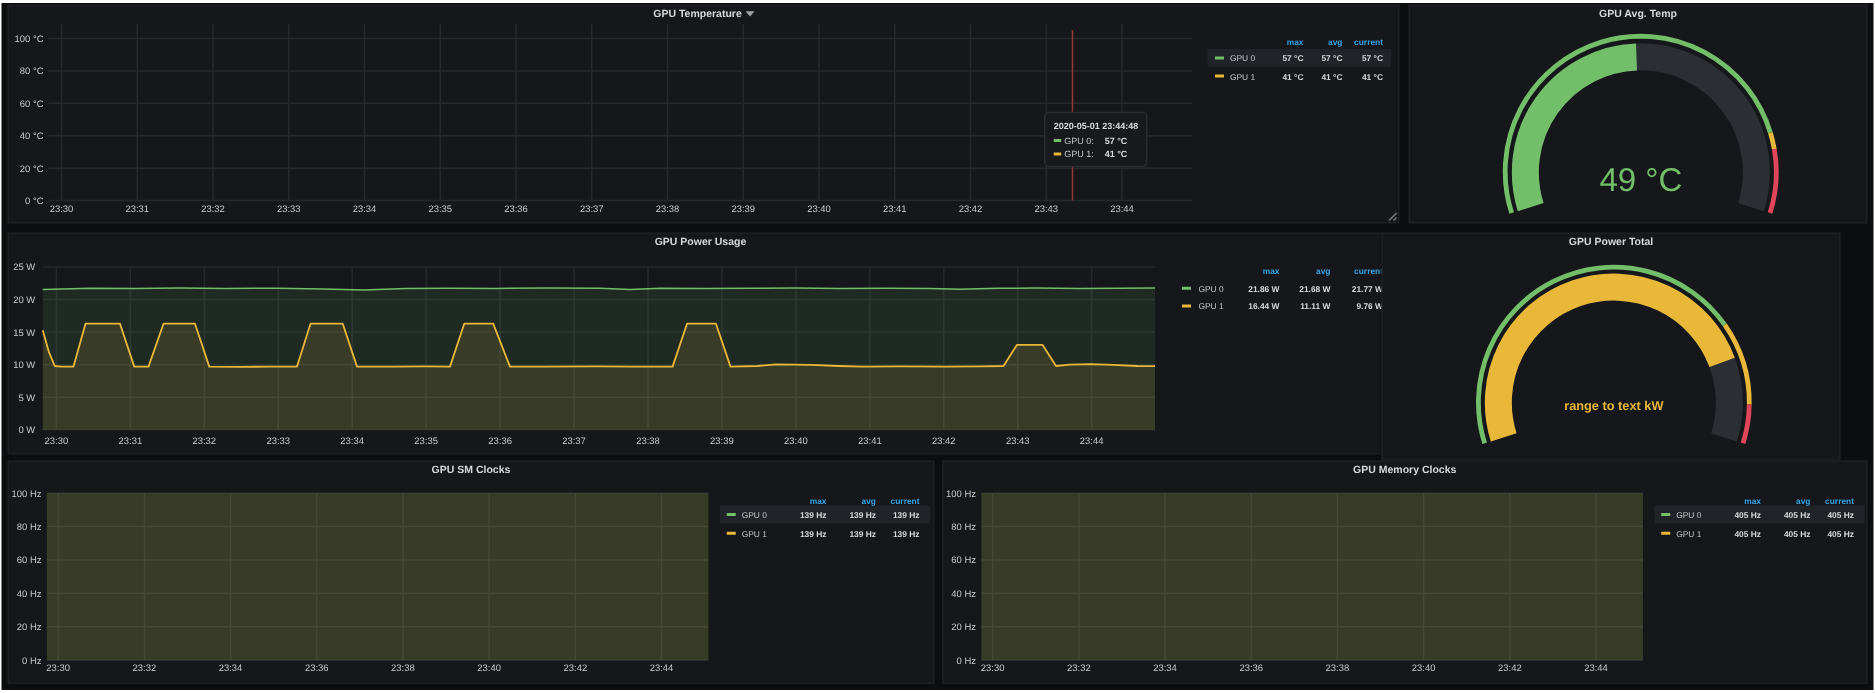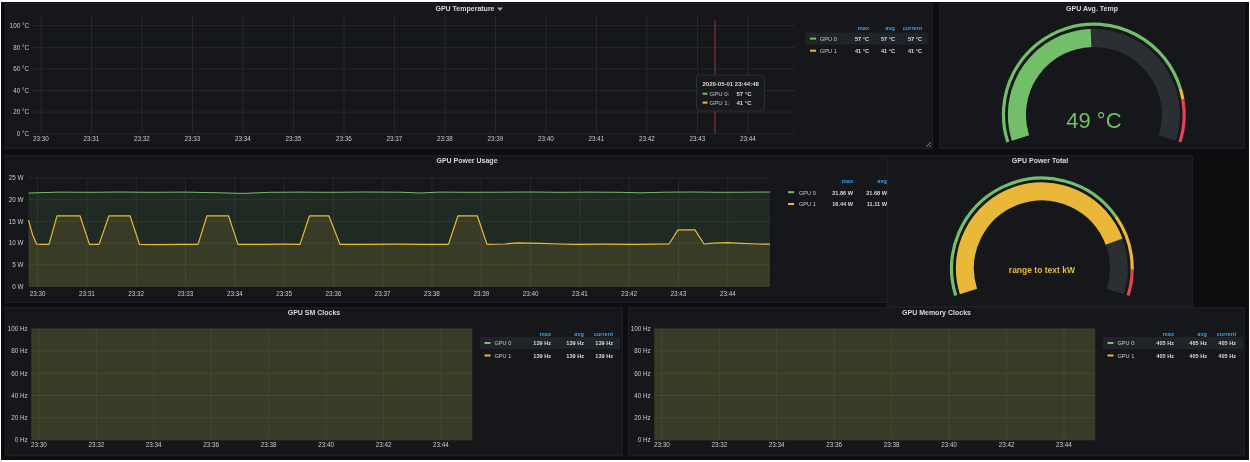--- a/index.html
+++ b/index.html
@@ -155,21 +155,21 @@
 <text x="848.0" y="39.5" font-size="5.6" fill="#d8d9da" text-anchor="end" font-weight="bold">21.86 W</text>
 <text x="882.0" y="39.5" font-size="5.6" fill="#d8d9da" text-anchor="end" font-weight="bold">21.68 W</text>
 <text x="917.0" y="39.5" font-size="5.6" fill="#d8d9da" text-anchor="end" font-weight="bold">21.77 W</text>
 <line x1="783.0" y1="49.0" x2="789.0" y2="49.0" stroke="#eab839" stroke-width="2"></line>
 <text x="794.0" y="51.3" font-size="5.6" fill="#c7c8ca" text-anchor="start">GPU 1</text>
 <text x="848.0" y="51.3" font-size="5.6" fill="#d8d9da" text-anchor="end" font-weight="bold">16.44 W</text>
 <text x="882.0" y="51.3" font-size="5.6" fill="#d8d9da" text-anchor="end" font-weight="bold">11.11 W</text>
 <text x="917.0" y="51.3" font-size="5.6" fill="#d8d9da" text-anchor="end" font-weight="bold">9.76 W</text>
       </svg>
     </div>
-<div class="panel" style="left:886px;top:153px;width:306px;height:152px">
+<div class="panel" style="left:920px;top:153px;width:306px;height:152px">
       <svg width="306" height="148" viewBox="0 0 306 148" font-family="Liberation Sans, sans-serif">
         <text x="153.0" y="8.3" font-size="7" fill="#d8d9da" text-anchor="middle" font-weight="bold">GPU Power Total</text>
 <path d="M 81.46 136.55 A 77.00 77.00 0 1 1 228.34 136.55" stroke="#2b2e33" stroke-width="18" fill="none"></path>
 <path d="M 81.46 136.55 A 77.00 77.00 0 0 1 227.07 86.56" stroke="#eab839" stroke-width="18" fill="none"></path>
 <path d="M 68.78 140.55 A 90.30 90.30 0 0 1 228.87 61.61" stroke="#73bf69" stroke-width="3.2" fill="none"></path>
 <path d="M 228.87 61.61 A 90.30 90.30 0 0 1 245.19 114.66" stroke="#eab839" stroke-width="3.2" fill="none"></path>
 <path d="M 245.19 114.66 A 90.30 90.30 0 0 1 241.02 140.55" stroke="#e0455a" stroke-width="3.2" fill="none"></path>
 <text x="154.9" y="118.0" font-size="8.5" fill="#eab839" text-anchor="middle" font-weight="bold">range to text kW</text>
       </svg>
     </div>

